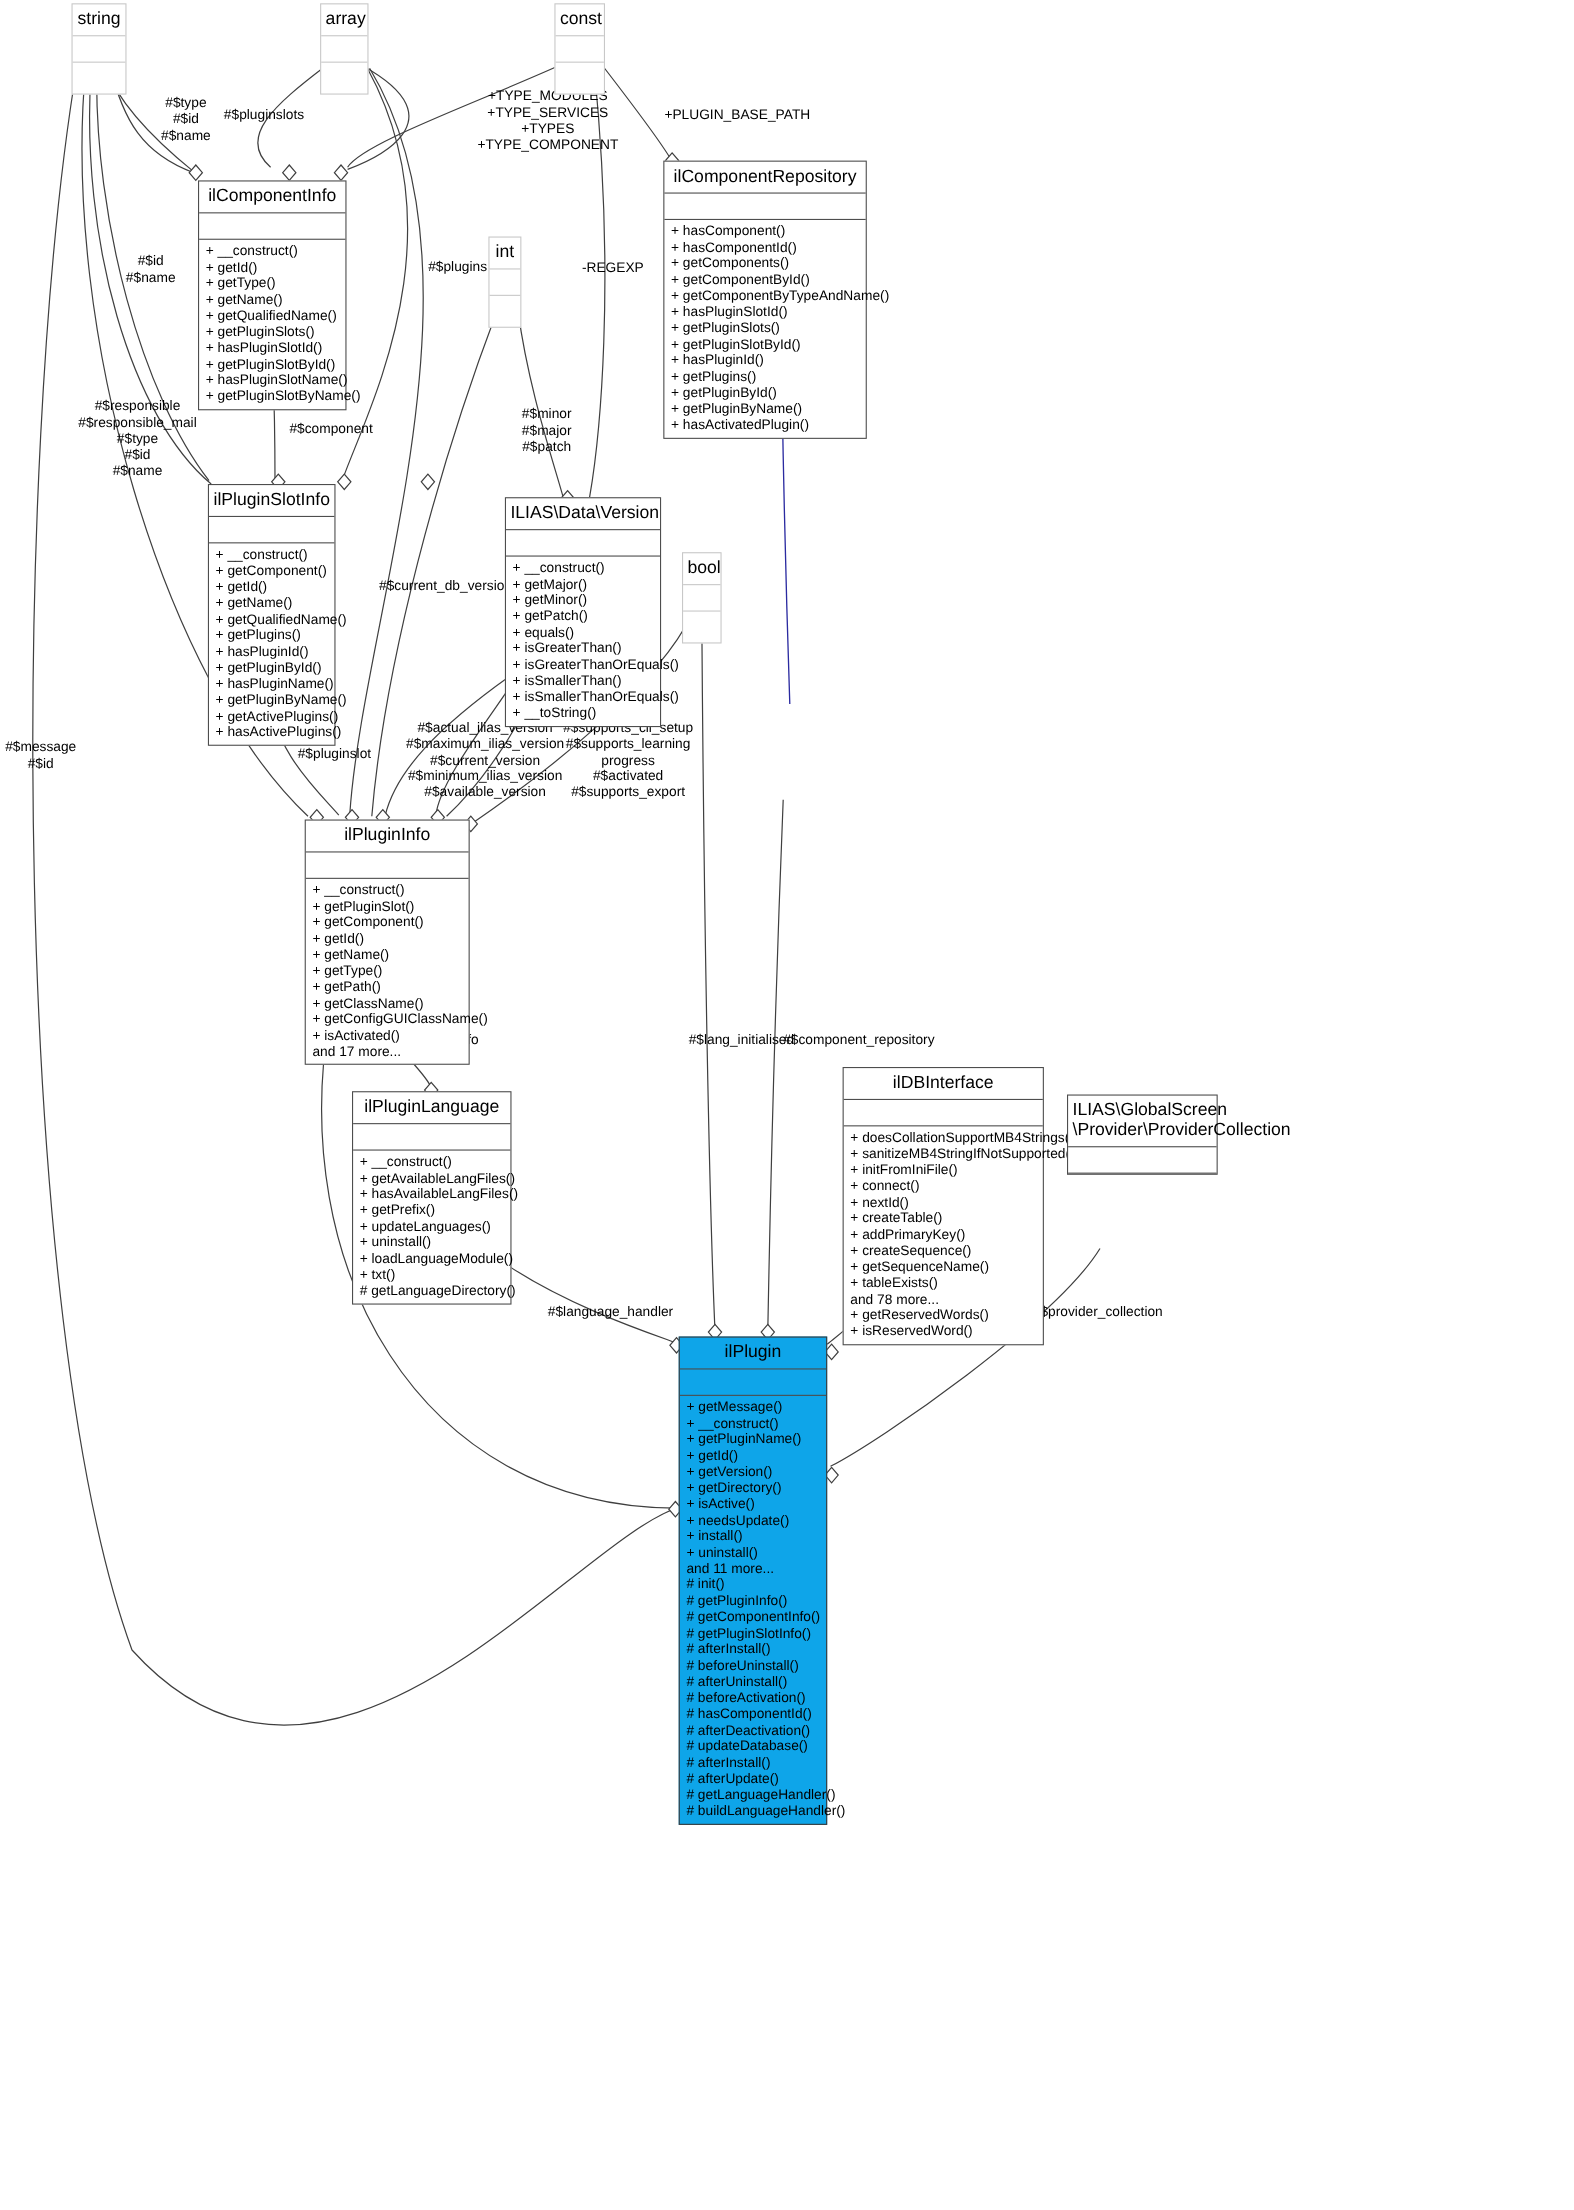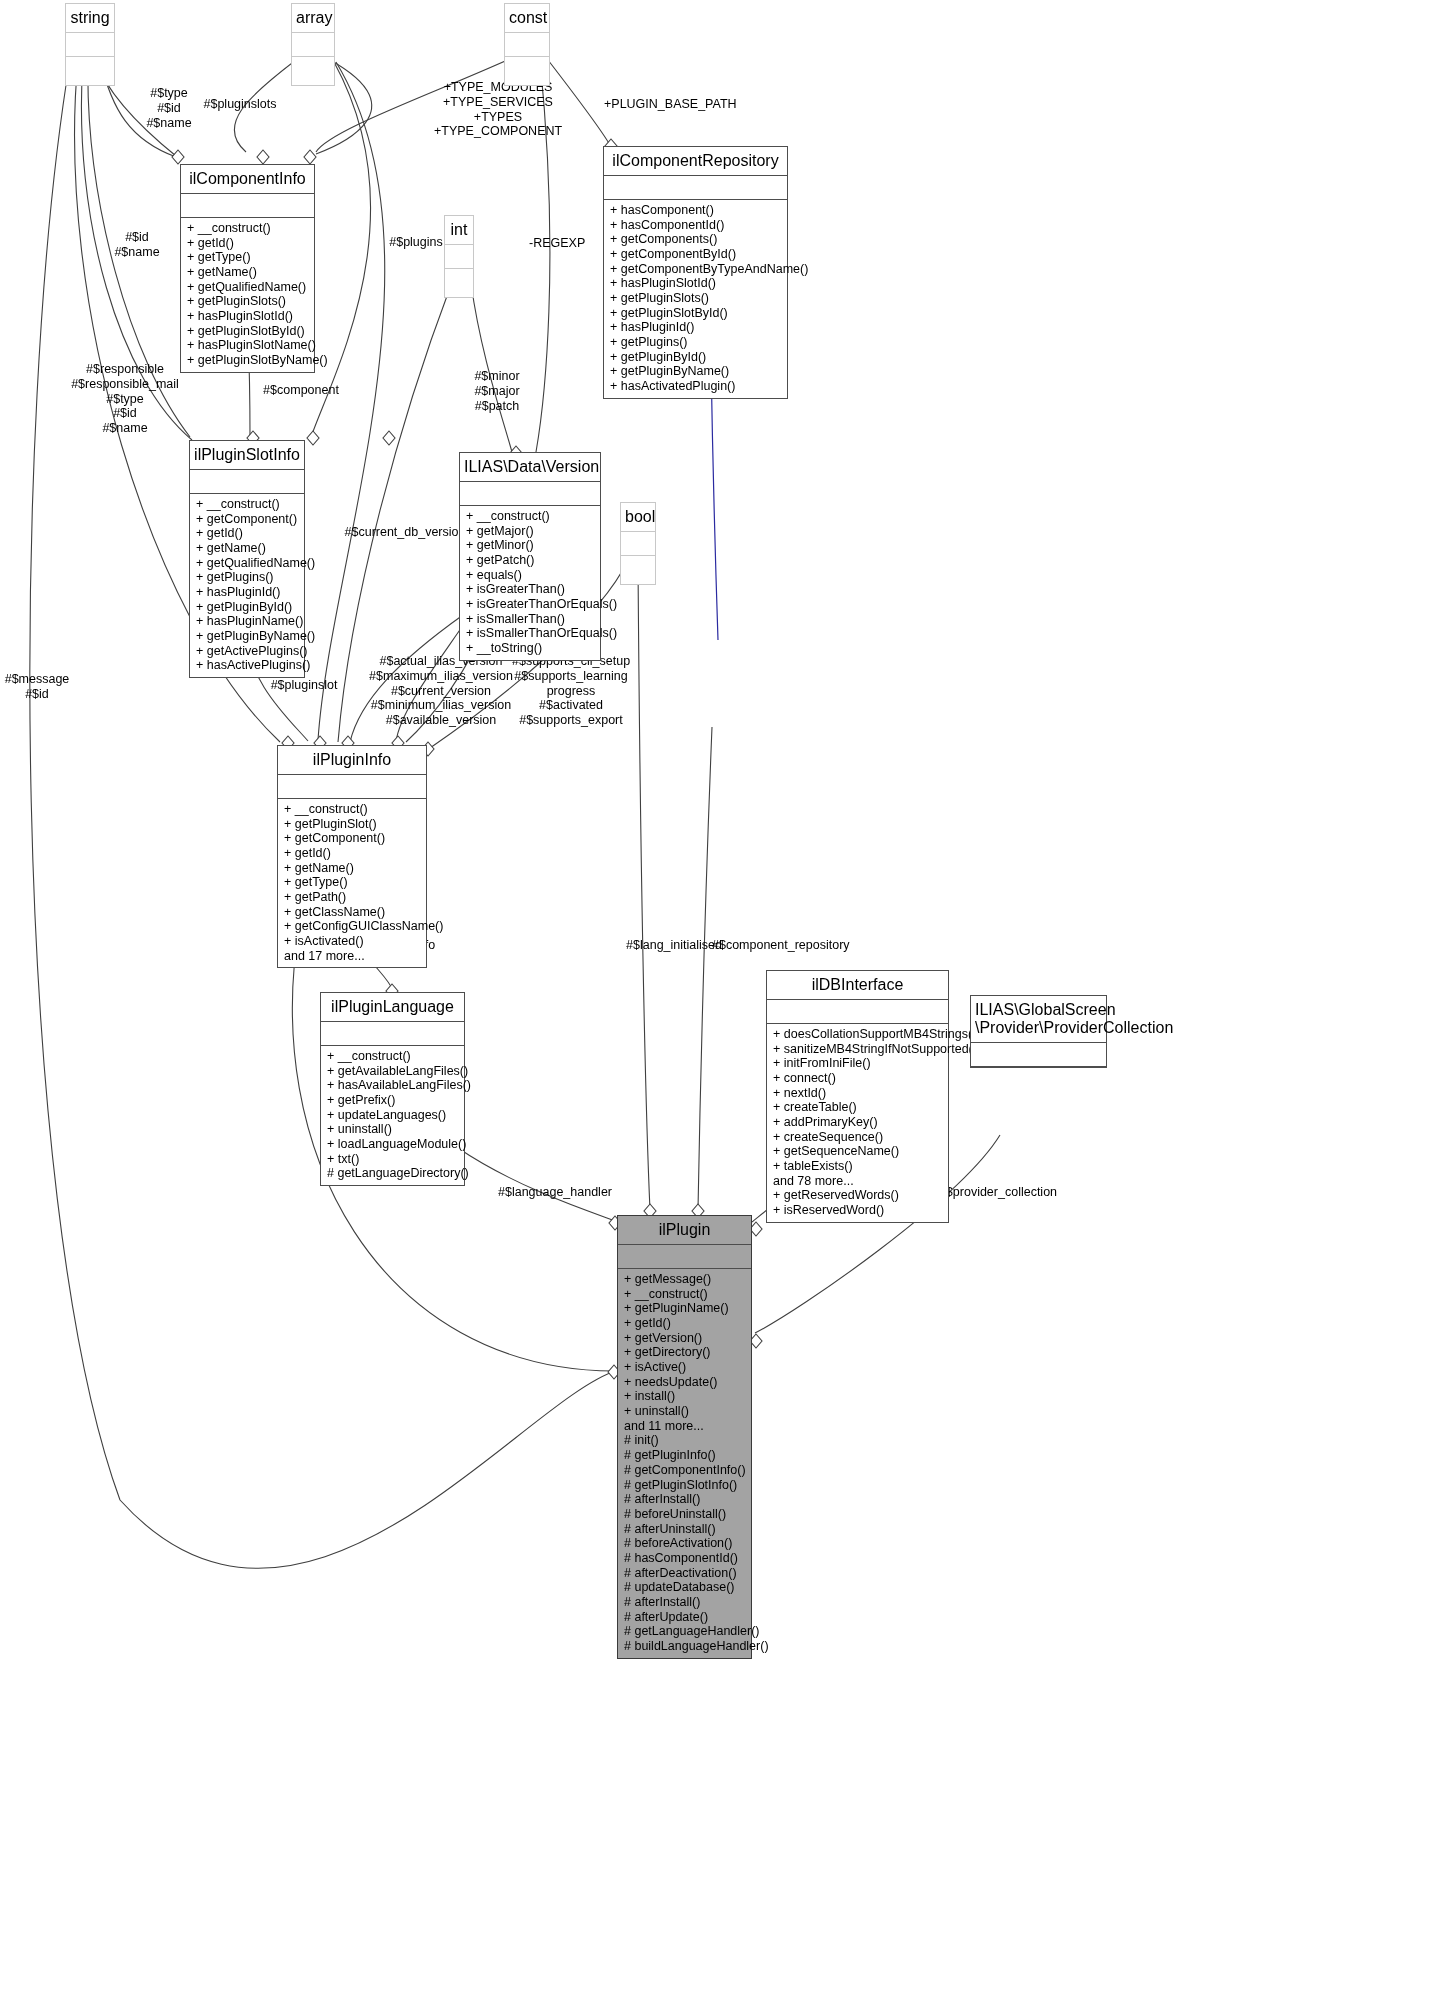--- a/index.html
+++ b/index.html
@@ -34,21 +34,21 @@
     border: 1px solid #4d4d4d;
     font-size: 12.5px;
     line-height: 1.0;
     color: #000000;
     z-index: 5;
   }
   .uml.simple {
     border-color: #c8c8c8;
   }
   .uml.highlight {
-    background: #a3a3a3;
+    background: #0ea5e9;
     border-color: #3a3a3a;
   }
   .uml .title {
     text-align: center;
     padding: 5px 4px 5px 4px;
     border-bottom: 1px solid #4d4d4d;
     font-size: 16px;
     white-space: pre-line;
     line-height: 1.12;
   }

